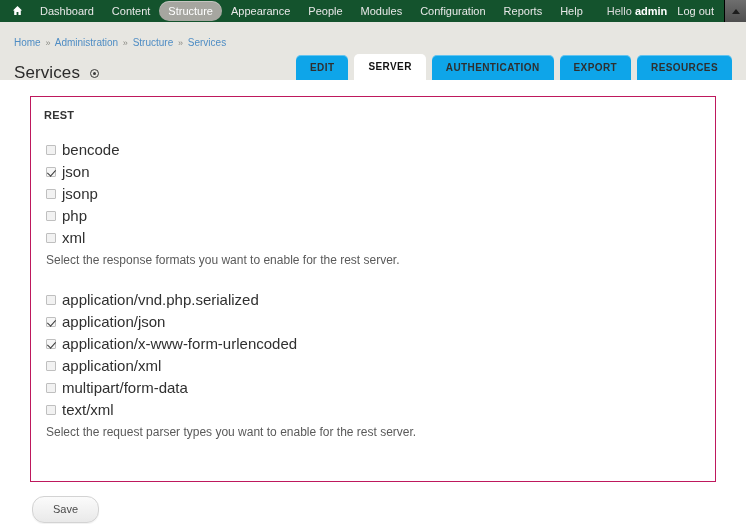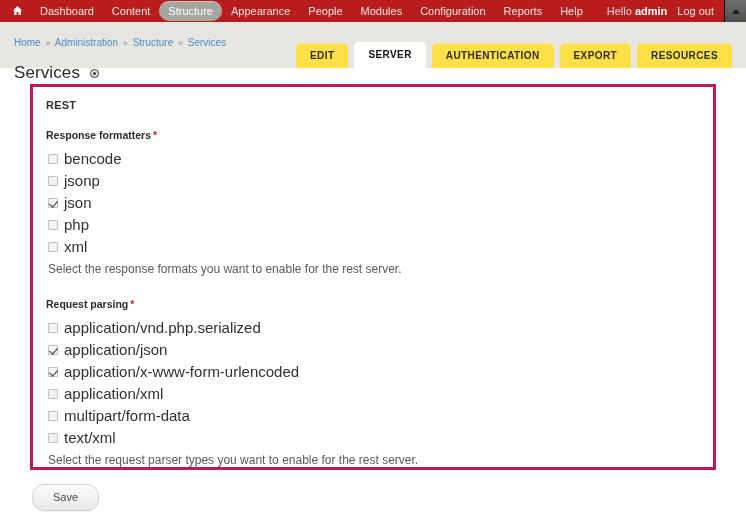--- a/index.html
+++ b/index.html
@@ -9,21 +9,21 @@
     overflow: hidden;
     background: #ffffff;
     font-family: "Liberation Sans", sans-serif;
     -webkit-font-smoothing: antialiased;
   }
 
   
   .toolbar {
     position: relative;
     height: 22px;
-    background: #b91c1c;
+    background: #14532d;
     display: flex;
     align-items: center;
     padding: 0 0 0 6px;
     font-size: 11px;
     color: #ffffff;
   }
   .toolbar-left { display: flex; align-items: center; flex: 0 0 auto; }
   .toolbar-right { margin-left: auto; display: flex; align-items: center; height: 34px; }
   .tb-item {
     color: #e8e8e8;
@@ -58,21 +58,21 @@
   }
   .toolbar-shadow {
     height: 8px;
     background: linear-gradient(to bottom, rgba(0,0,0,.55), rgba(0,0,0,0));
   }
 
   
   .page-head {
     position: relative;
     background: #e7e6e1;
-    height: 46px;
+    height: 58px;
     margin-top: -8px;
     padding-top: 8px;
   }
   .breadcrumb {
     padding: 7px 0 0 14px;
     font-size: 10px;
     color: #6d7684;
     line-height: 12px;
   }
   .breadcrumb a { color: #4f8dc4; text-decoration: none; }
@@ -105,21 +105,21 @@
   
   .tabs {
     position: absolute;
     right: 14px;
     bottom: 0;
     display: flex;
     align-items: flex-end;
     gap: 6px;
   }
   .tab {
-    background: #fde047;
+    background: #0ea5e9;
     color: #2f2f2f;
     font-size: 10px;
     font-weight: bold;
     letter-spacing: .4px;
     padding: 7px 14px 6px;
     border-radius: 5px 5px 0 0;
     line-height: 12px;
     white-space: nowrap;
     text-decoration: none;
     box-shadow: inset 0 1px 0 rgba(255,255,255,.35);
@@ -130,21 +130,21 @@
     padding-bottom: 7px;
   }
 
   
   .content {
     background: #ffffff;
     padding: 16px 0 0 0;
   }
   .panel {
     margin: 0 30px 0 30px;
-    border: 3px solid #be185d;
+    border: 1px solid #be185d;
     background: #ffffff;
     height: 386px;
     padding: 12px 16px 0 10px;
   }
   .panel-title {
     font-size: 11px;
     font-weight: bold;
     color: #333333;
     padding: 0 0 0 3px;
     margin-bottom: 18px;
@@ -267,54 +267,48 @@
     <a class="tab" href="#">EXPORT</a>
     <a class="tab" href="#">RESOURCES</a>
   </div>
 </div>
 
 <div class="content">
   <div class="panel">
     <div class="panel-title">REST</div>
 
     <div class="fieldset">
-      <div class="field-label">
-        <span>Response formatters</span><span class="req">*</span>
-      </div>
 
       <label class="cb-row">
         <span class="cb"></span>
         <span class="cb-label">bencode</span>
-      </label>
-      <label class="cb-row">
-        <span class="cb"></span>
-        <span class="cb-label">jsonp</span>
       </label>
       <label class="cb-row">
         <span class="cb checked"></span>
         <span class="cb-label">json</span>
       </label>
       <label class="cb-row">
         <span class="cb"></span>
+        <span class="cb-label">jsonp</span>
+      </label>
+      <label class="cb-row">
+        <span class="cb"></span>
         <span class="cb-label">php</span>
       </label>
       <label class="cb-row">
         <span class="cb"></span>
         <span class="cb-label">xml</span>
       </label>
 
       <div class="desc">Select the response formats you want to enable for the rest server.</div>
     </div>
 
     <div class="gap"></div>
 
     <div class="fieldset">
-      <div class="field-label">
-        <span>Request parsing</span><span class="req">*</span>
-      </div>
 
       <label class="cb-row">
         <span class="cb"></span>
         <span class="cb-label">application/vnd.php.serialized</span>
       </label>
       <label class="cb-row">
         <span class="cb checked"></span>
         <span class="cb-label">application/json</span>
       </label>
       <label class="cb-row">

